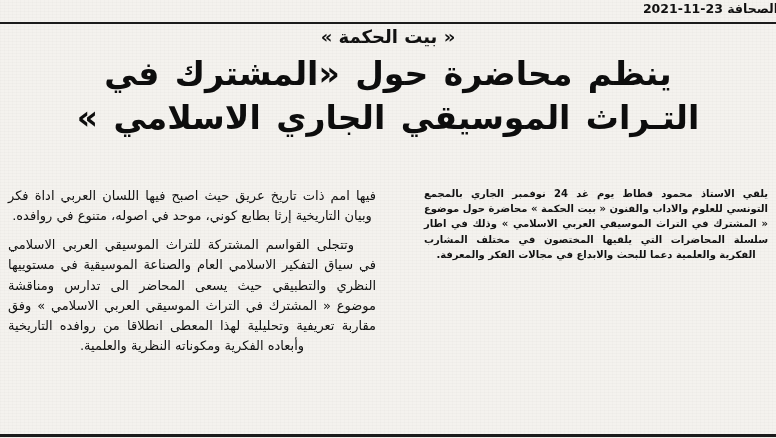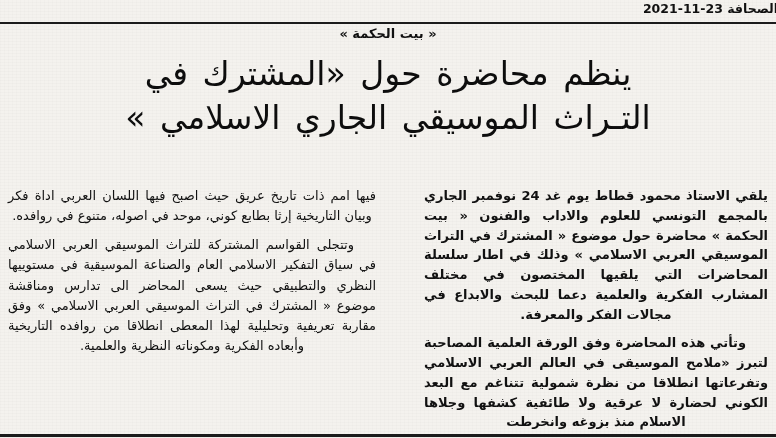--- a/index.html
+++ b/index.html
@@ -56,35 +56,35 @@
     font-size: 12.5px;
     font-weight: bold;
   }
 
   .kicker {
     position: absolute;
     top: 26px;
     left: 0;
     width: 776px;
     text-align: center;
-    font-size: 13px;
+    font-size: 18px;
     font-weight: bold;
     color: #111;
     direction: rtl;
   }
 
   .headline {
     position: absolute;
     top: 52px;
     left: 18px;
     width: 740px;
     text-align: center;
     direction: rtl;
     color: #0d0d0d;
-    font-weight: normal;
+    font-weight: bold;
     font-size: 33px;
     line-height: 1.32;
     letter-spacing: 0px;
     word-spacing: 4px;
   }
   .headline .l1 { display: block; }
   .headline .l2 { display: block; }
 
   .columns {
     position: absolute;
@@ -111,21 +111,21 @@
   .para {
     margin: 0 0 9px 0;
     font-size: 13px;
     line-height: 1.55;
     text-align: justify;
     text-align-last: center;
     font-weight: normal;
   }
   .para.bold {
     font-weight: bold;
-    font-size: 13px;
+    font-size: 10px;
     line-height: 1.52;
     margin-left: 24px;
   }
   .para.lead {
     font-weight: bold;
   }
   .para.indent::before {
     content: "";
     display: inline-block;
     width: 22px;
@@ -149,21 +149,20 @@
 
   <div class="headline">
     <span class="l1">ينظم محاضرة حول «المشترك في</span>
     <span class="l2">التـراث الموسيقي الجاري الاسلامي »</span>
   </div>
 
   <div class="columns">
 
     <div class="col col-left">
       <p class="para bold lead">يلقي الاستاذ محمود قطاط يوم غد 24 نوفمبر الجاري بالمجمع التونسي للعلوم والاداب والفنون « بيت الحكمة » محاضرة حول موضوع « المشترك في التراث الموسيقي العربي الاسلامي » وذلك في اطار سلسلة المحاضرات التي يلقيها المختصون في مختلف المشارب الفكرية والعلمية دعما للبحث والابداع في مجالات الفكر والمعرفة.</p>
-      <p class="para bold indent">وتأتي هذه المحاضرة وفق الورقة العلمية المصاحبة لتبرز «ملامح الموسيقى في العالم العربي الاسلامي وتفرعاتها انطلاقا من نظرة شمولية تتناغم مع البعد الكوني لحضارة لا عرقية ولا طائفية كشفها وجلاها الاسلام منذ بزوغه وانخرطت</p>
     </div>
 
     <div class="col col-right">
       <p class="para">فيها امم ذات تاريخ عريق حيث اصبح فيها اللسان العربي اداة فكر وبيان التاريخية إرثا بطابع كوني، موحد في اصوله، متنوع في روافده.</p>
       <p class="para indent">وتتجلى القواسم المشتركة للتراث الموسيقي العربي الاسلامي في سياق التفكير الاسلامي العام والصناعة الموسيقية في مستوييها النظري والتطبيقي حيث يسعى المحاضر الى تدارس ومناقشة موضوع « المشترك في التراث الموسيقي العربي الاسلامي » وفق مقاربة تعريفية وتحليلية لهذا المعطى انطلاقا من روافده التاريخية وأبعاده الفكرية ومكوناته النظرية والعلمية.</p>
     </div>
 
   </div>
 
   <div class="rule rule-bottom"></div>

